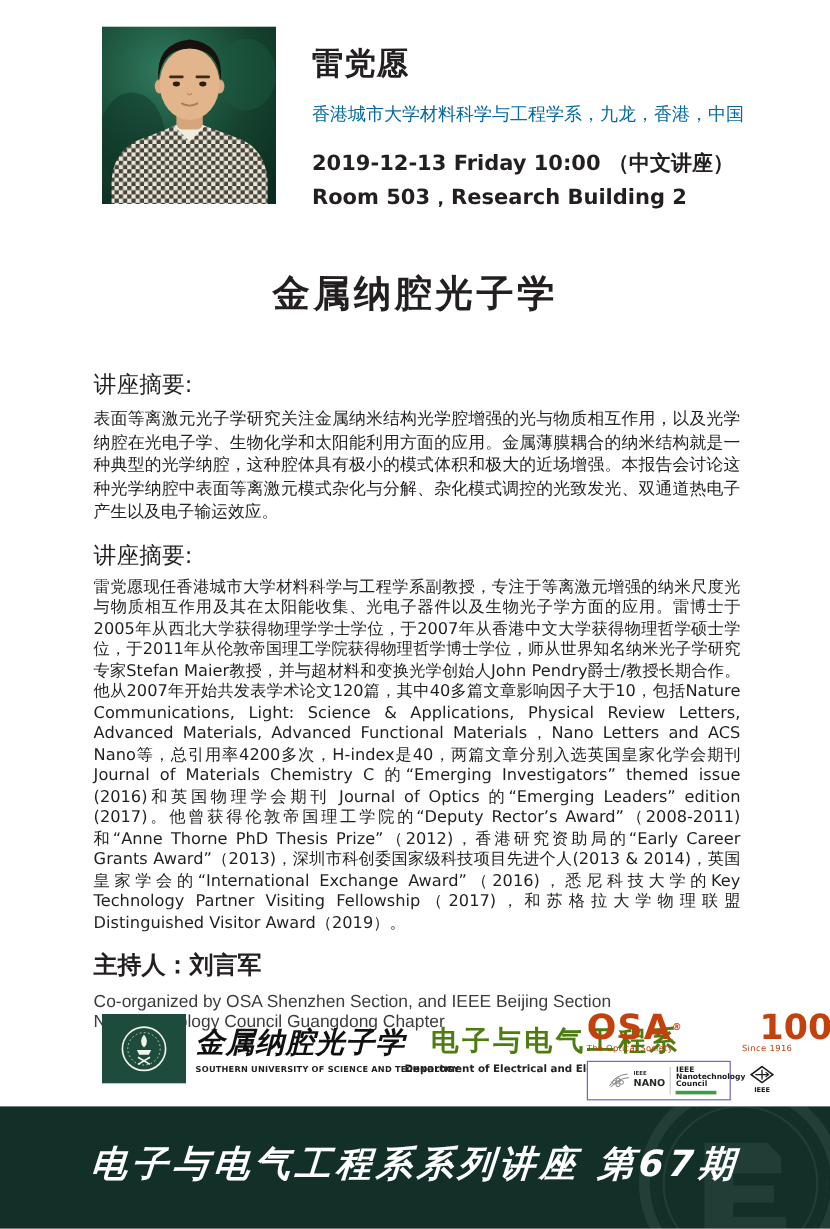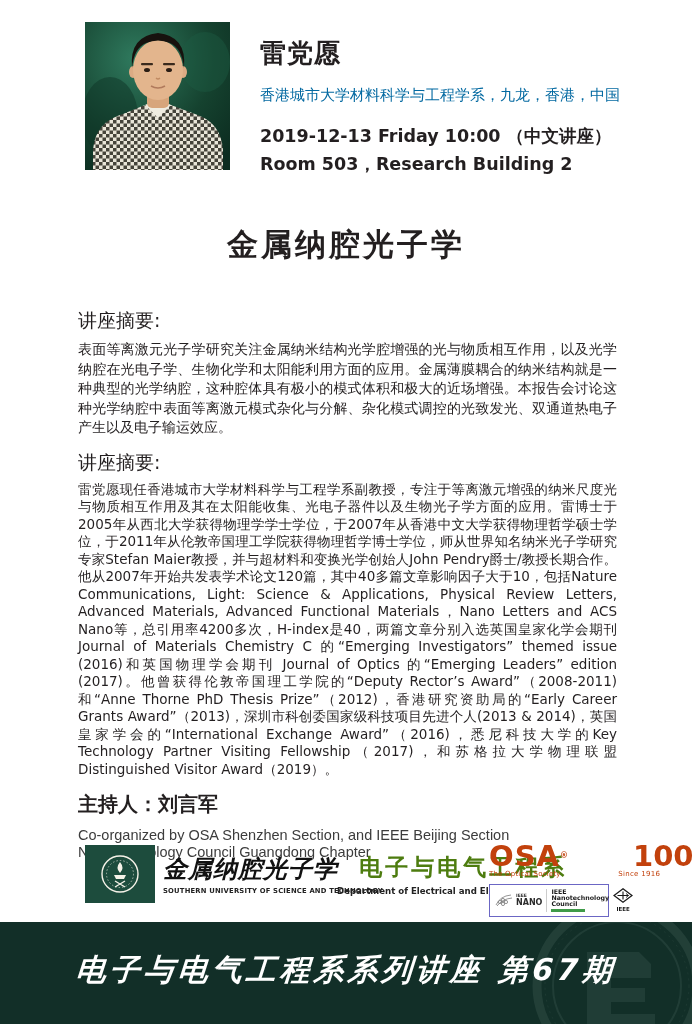--- a/index.html
+++ b/index.html
@@ -48,21 +48,21 @@
   .osa-logo{display:flex;align-items:flex-start;color:#c2410c;}
   .osa-block{text-align:left;}
   .osa-word{font-size:29px;font-weight:700;line-height:26px;letter-spacing:1px;}
   .osa-reg{font-size:8px;vertical-align:top;}
   .osa-tag{font-size:7px;margin-top:1px;letter-spacing:.2px;}
   .osa-div{width:1px;background:#9db0d8;height:32px;margin:0 8px;}
   .osa-num{font-size:29px;font-weight:700;line-height:26px;margin-left:48px;}
   .osa-since{font-size:7px;margin-top:1px;text-align:center;letter-spacing:.3px;}
 
   .ieee-box{margin-top:6px;width:120px;border:1.5px solid #6b66c4;background:#fff;
-            display:flex;align-items:center;gap:4px;padding:3px 4px;box-sizing:border-box;}
+            display:flex;align-items:center;gap:4px;padding:3px 16px;box-sizing:border-box;}
   .nano-col{display:flex;align-items:center;gap:2px;}
   .nano-txt{line-height:1;}
   .nano-brand{font-size:4.5px;font-weight:700;color:#333;}
   .nano-word{font-size:8px;font-weight:800;color:#2a2a2a;}
   .council-col{line-height:1;border-left:1px solid #ccc;padding-left:4px;}
   .council-l{font-size:6.3px;font-weight:800;color:#1a1a1a;}
   .council-bar{width:34px;height:2.5px;background:#3f9b48;margin-top:1.5px;}
   .diamond-col{margin-left:auto;text-align:center;line-height:1;}
   .diamond-lbl{font-size:5.5px;font-weight:800;color:#1a1a1a;margin-top:1px;}
 

